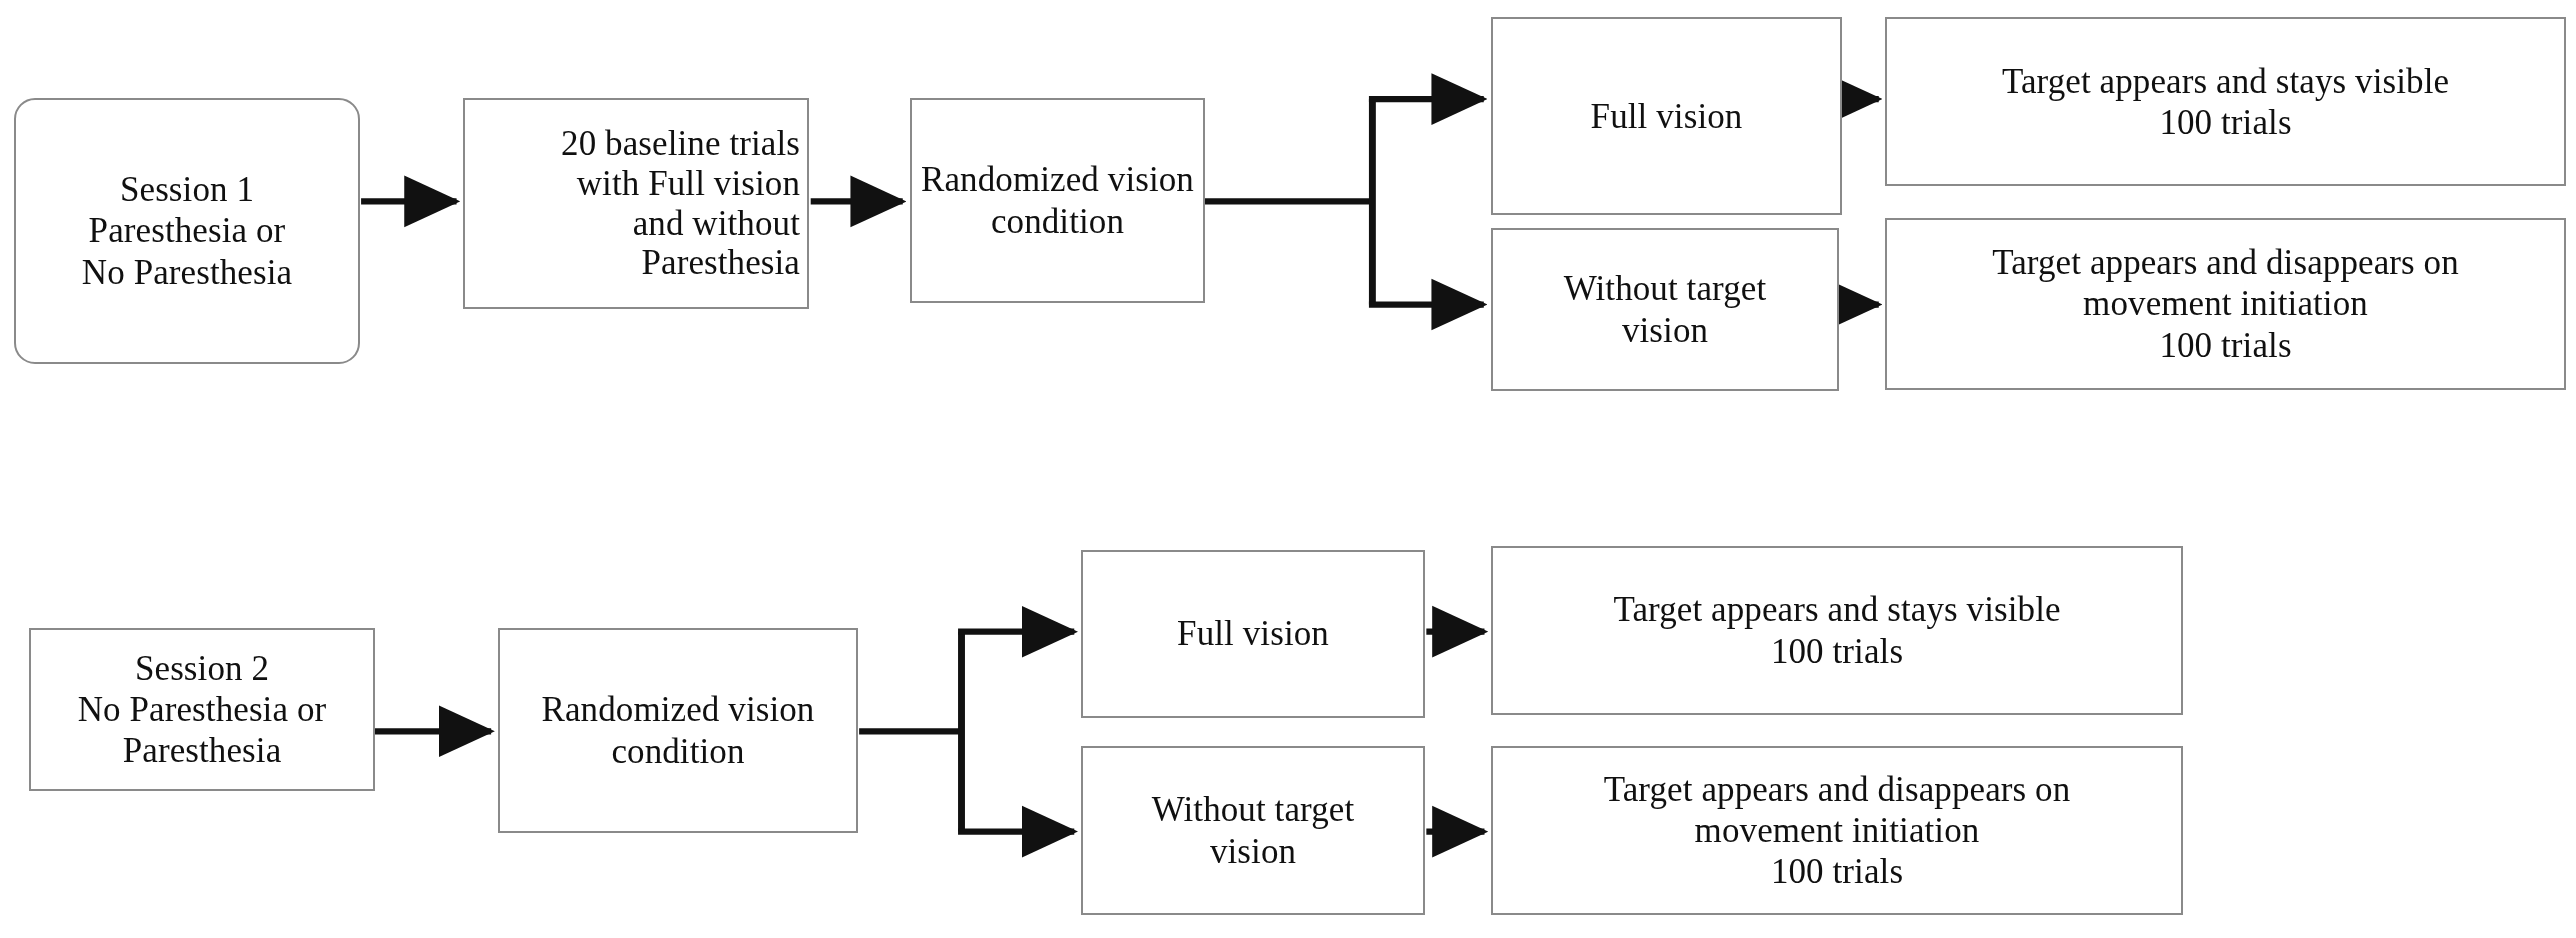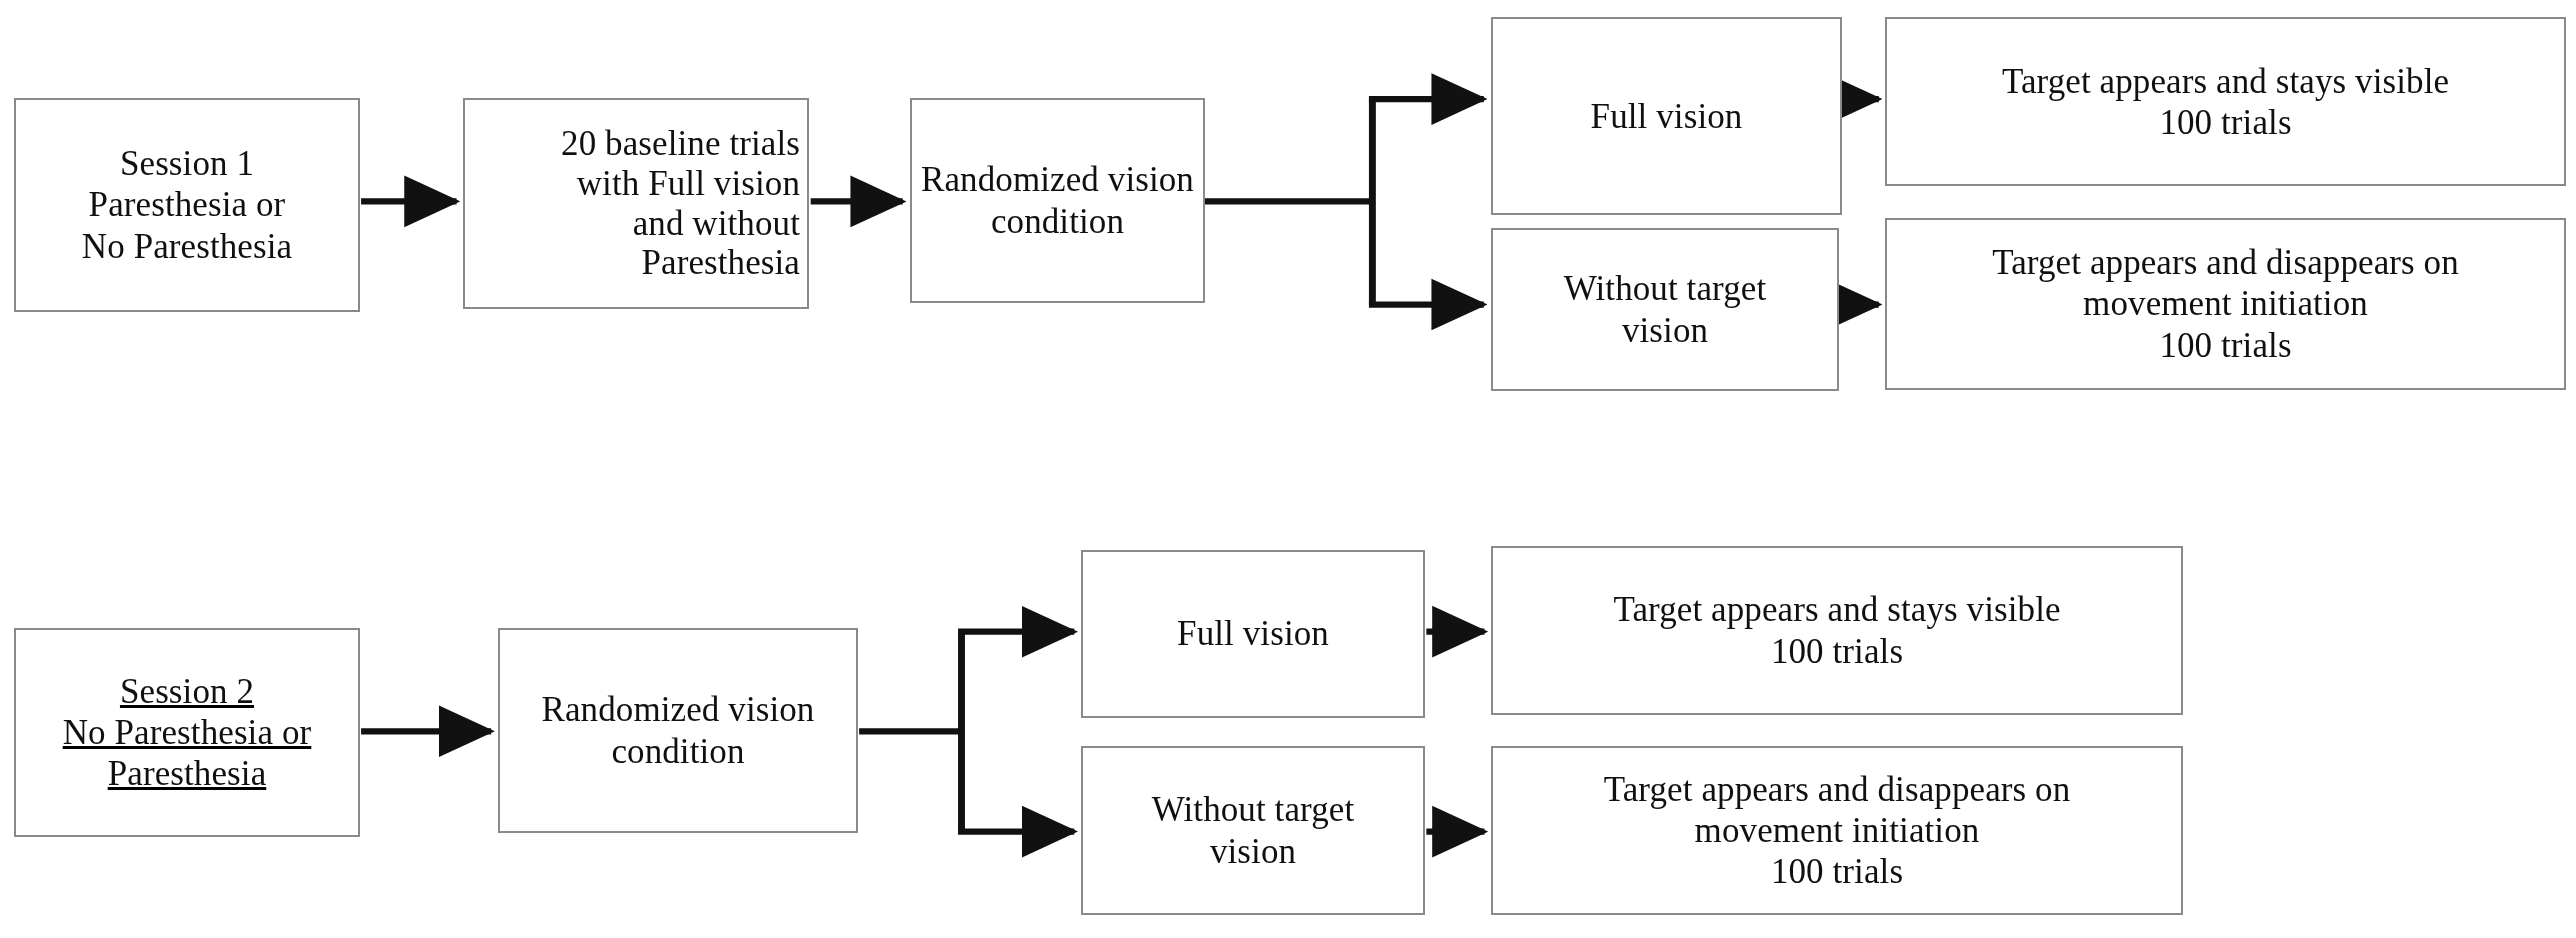--- a/index.html
+++ b/index.html
@@ -80,21 +80,21 @@
     <line x1="1242" y1="1057" x2="1390" y2="1057" stroke="#111111" stroke-width="9"></line>
     <line x1="1390" y1="913" x2="1390" y2="1202" stroke="#111111" stroke-width="10"></line>
     <line x1="1385" y1="913" x2="1553" y2="913" stroke="#111111" stroke-width="9" marker-end="url(#arrowhead)"></line>
     <line x1="1385" y1="1202" x2="1553" y2="1202" stroke="#111111" stroke-width="9" marker-end="url(#arrowhead)"></line>
 
     <line x1="2062" y1="913" x2="2146" y2="913" stroke="#111111" stroke-width="9" marker-end="url(#arrowhead)"></line>
 
     <line x1="2062" y1="1202" x2="2146" y2="1202" stroke="#111111" stroke-width="9" marker-end="url(#arrowhead)"></line>
   </svg>
 
-  <div class="node-box" style="left:14px; top:98px; width:346px; height:214px;">
+  <div class="node-box" style="left:14px; top:98px; width:346px; height:266px;border-radius:21px;">
     <span class="node-label">Session 1
 Paresthesia or
 No Paresthesia</span>
   </div>
 
   <div class="node-box" style="left:463px; top:98px; width:346px; height:211px;">
     <span class="node-label tight">20 baseline trials
 with  Full vision
 and  without
 Paresthesia</span>
@@ -118,21 +118,21 @@
     <span class="node-label">Target appears and stays visible
 100 trials</span>
   </div>
 
   <div class="node-box" style="left:1885px; top:218px; width:681px; height:172px;">
     <span class="node-label">Target appears and disappears on
 movement initiation
 100 trials</span>
   </div>
 
-  <div class="node-box" style="left:14px; top:628px; width:346px; height:209px;text-decoration:underline;">
+  <div class="node-box" style="left:29px; top:628px; width:346px; height:163px;">
     <span class="node-label">Session 2
 No Paresthesia or
 Paresthesia</span>
   </div>
 
   <div class="node-box" style="left:498px; top:628px; width:360px; height:205px;">
     <span class="node-label">Randomized vision
 condition</span>
   </div>
 

